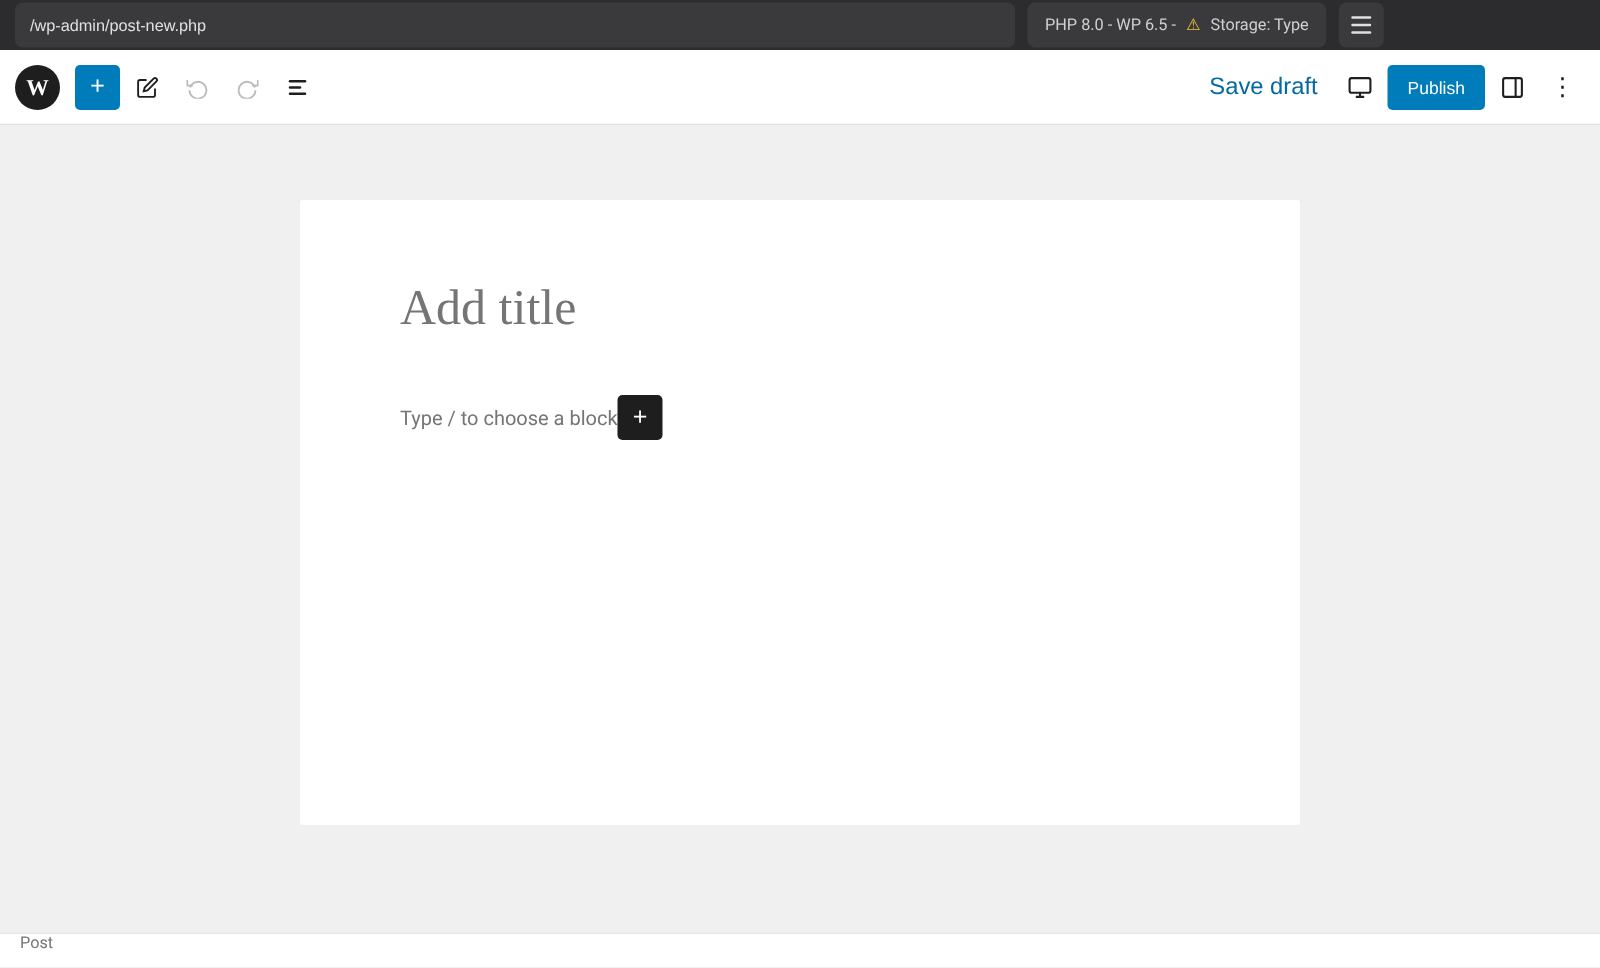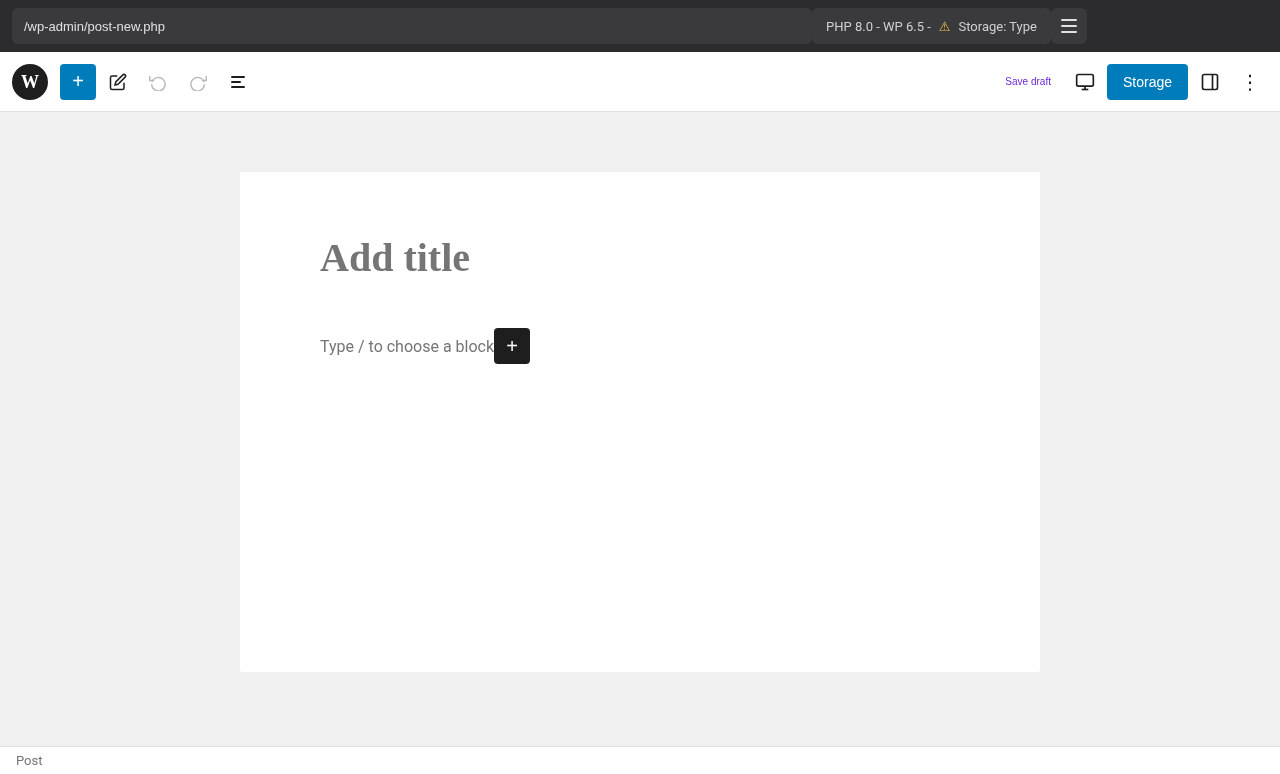--- a/index.html
+++ b/index.html
@@ -4,21 +4,22 @@
   <style>
     * { margin: 0; padding: 0; box-sizing: border-box; }
     body { font-family: -apple-system, BlinkMacSystemFont, "Segoe UI", Roboto, sans-serif; background: #f0f0f1; width: 1280px; height: 774px; overflow: hidden; display: flex; flex-direction: column; }
 
     
     .browser-bar {
       display: flex;
       align-items: center;
       background: #2c2c2e;
       padding: 6px 12px;
-      height: 52px;
+      gap: 10px;
+      height: 40px;
       flex-shrink: 0;
     }
     .url-bar {
       flex: 1;
       background: #3a3a3c;
       border: none;
       border-radius: 6px;
       color: #e0e0e0;
       padding: 6px 12px;
       font-size: 13px;
@@ -109,22 +110,22 @@
       color: #fff;
       border-radius: 4px;
       font-size: 20px;
       font-weight: 300;
     }
     .toolbar-btn.disabled { color: #bbb; cursor: default; }
     .toolbar-spacer { flex: 1; }
     .save-draft-btn {
       background: none;
       border: none;
-      color: #6d28d9;
-      font-size: 10px;
+      color: #0369a1;
+      font-size: 19px;
       padding: 6px 12px;
       cursor: pointer;
       border-radius: 4px;
     }
     .preview-btn {
       background: none;
       border: none;
       width: 36px;
       height: 36px;
       display: flex;
@@ -186,21 +187,21 @@
       width: 100%;
       max-width: 800px;
       min-height: 500px;
       padding: 60px 80px;
       border-radius: 2px;
     }
     .post-title {
       font-family: Georgia, "Times New Roman", serif;
       font-size: 40px;
       color: #757575;
-      font-weight: 700;
+      font-weight: 400;
       outline: none;
       border: none;
       width: 100%;
       margin-bottom: 40px;
       line-height: 1.3;
     }
     .block-placeholder {
       display: flex;
       align-items: center;
       justify-content: flex-start;
@@ -223,21 +224,21 @@
       font-weight: 300;
       flex-shrink: 0;
     }
 
     
     .status-bar {
       background: #fff;
       border-top: 1px solid #e0e0e0;
       height: 28px;
       display: flex;
-      align-items: center;
+      align-items: flex-start;
       padding: 0 16px;
       font-size: 13px;
       color: #757575;
       flex-shrink: 0;
     }
     .list-view-icon {
       display: flex;
       flex-direction: column;
       gap: 3px;
       padding: 4px;
@@ -321,21 +322,21 @@
 
     <button class="preview-btn">
       <svg width="20" height="20" viewBox="0 0 24 24" fill="none" stroke="currentColor" stroke-width="2">
         <rect x="2" y="3" width="20" height="14" rx="2" ry="2"></rect>
         <line x1="8" y1="21" x2="16" y2="21"></line>
         <line x1="12" y1="17" x2="12" y2="21"></line>
       </svg>
     </button>
 
     <button class="publish-btn">
-      <span>Storage</span>
+      <span>Publish</span>
     </button>
 
     <button class="sidebar-toggle-btn">
       <svg width="20" height="20" viewBox="0 0 24 24" fill="none" stroke="currentColor" stroke-width="2">
         <rect x="3" y="3" width="18" height="18" rx="2" ry="2"></rect>
         <line x1="15" y1="3" x2="15" y2="21"></line>
       </svg>
     </button>
 
     <button class="more-btn">

